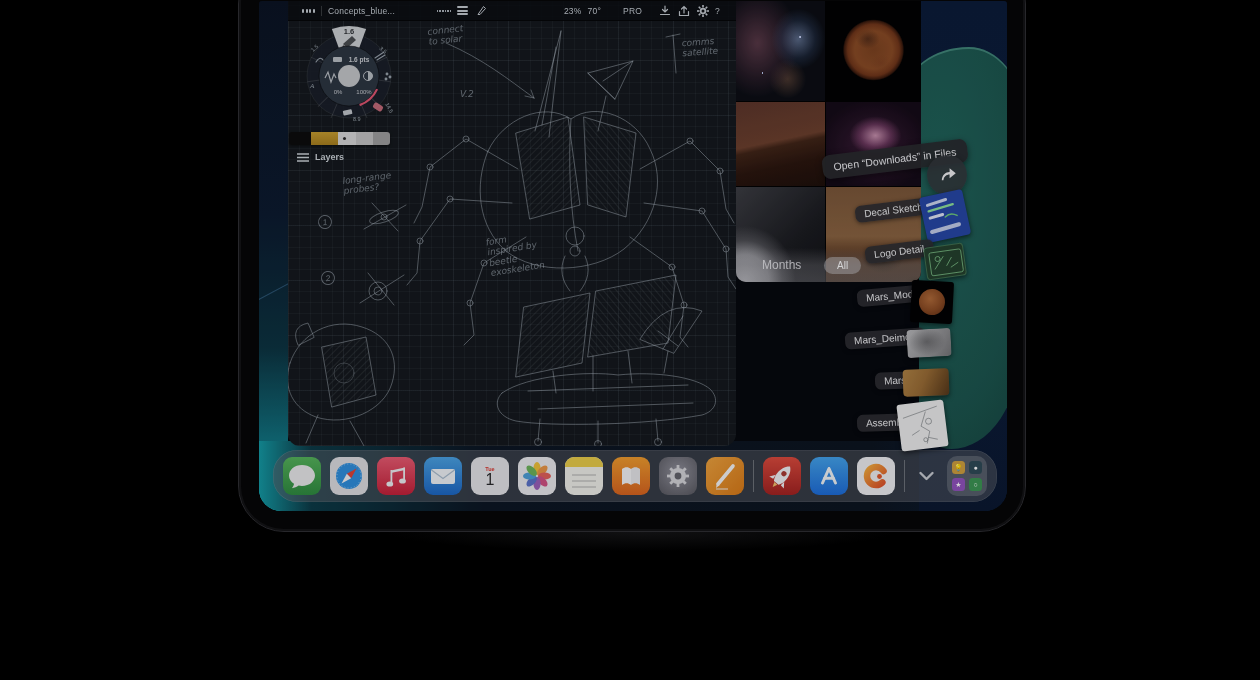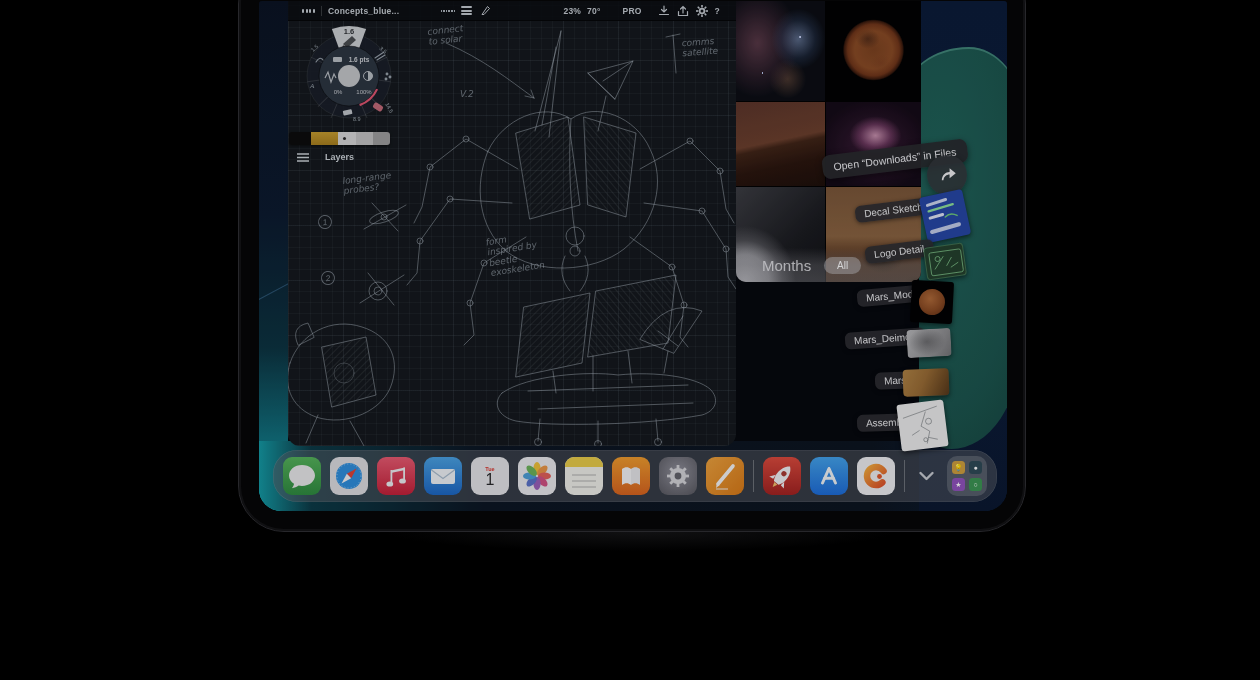--- a/index.html
+++ b/index.html
@@ -35,21 +35,21 @@
     background:#14181c; border-radius:0 0 12px 12px; overflow:hidden; z-index:10;
     background-image:
       repeating-linear-gradient(0deg, rgba(150,170,190,.055) 0 1px, transparent 1px 11px),
       repeating-linear-gradient(90deg, rgba(150,170,190,.055) 0 1px, transparent 1px 11px),
       repeating-linear-gradient(0deg, rgba(170,190,210,.05) 0 1px, transparent 1px 55px),
       repeating-linear-gradient(90deg, rgba(170,190,210,.05) 0 1px, transparent 1px 55px); }
   .cbar { position:absolute; left:0; top:0; width:100%; height:20px;
     background:rgba(10,13,17,.88); border-bottom:1px solid rgba(0,0,0,.6);
     display:flex; align-items:center; color:#c5cbd1; font-size:8.5px; z-index:5; }
   .cbar .sp { flex:1; }
-  .cbar .t { font-weight:bold; letter-spacing:.2px; }
+  .cbar .t { font-weight:normal; letter-spacing:.2px; }
   .cbar > * { margin:0 6px 0 0; }
   .cbar .i { width:13px; height:13px; display:flex; align-items:center; justify-content:center; }
   .cbar .vdiv { width:1px; height:10px; background:rgba(255,255,255,.18); }
   .grid4 { display:grid; grid-template-columns:4px 4px; grid-gap:1.5px; }
   .grid4 b { width:4px; height:4px; background:#c5cbd1; border-radius:1px; }
   .dots9 { display:grid; grid-template-columns:repeat(3,3px); grid-gap:1.5px; }
   .dots9 b { width:2px; height:2px; background:#aab1b8; border-radius:50%; }
   .bars3 b { display:block; width:11px; height:2px; background:#c5cbd1; margin:1.5px 0; border-radius:1px; }
 
   .sketch { position:absolute; left:0; top:0; z-index:1; }
@@ -59,21 +59,21 @@
     border-radius:50%; color:rgba(185,196,207,.6); font-size:8px; font-style:italic;
     display:flex; align-items:center; justify-content:center; z-index:2; }
 
   .wheel { position:absolute; left:13px; top:21px; z-index:6; }
   .cstrip { position:absolute; left:1px; top:131px; width:101px; height:13px; display:flex;
     border-radius:3px; overflow:hidden; z-index:6; box-shadow:0 1px 3px rgba(0,0,0,.5); }
   .cstrip .seg { height:100%; position:relative; }
   .cstrip .dot { position:absolute; left:5px; top:5px; width:3px; height:3px;
     background:#2a2a2a; border-radius:50%; }
   .layersrow { position:absolute; left:9px; top:151px; display:flex; align-items:center;
-    gap:16px; color:#ccd2d7; font-size:9px; font-weight:bold; z-index:6; }
+    gap:6px; color:#ccd2d7; font-size:9px; font-weight:bold; z-index:6; }
 
   
   .photos { position:absolute; left:477px; top:0; width:185px; height:281px;
     background:#000; border-radius:0 0 10px 10px; overflow:hidden; z-index:10; }
   .ptiles { display:grid; grid-template-columns:89px 95px; grid-template-rows:100px 84px 95px;
     grid-gap:1px; }
   .ptile { width:100%; height:100%; }
   .t-horsehead { background:
       radial-gradient(1.5px 1.5px at 72% 36%, #cdd7fa 50%, transparent 55%),
       radial-gradient(1.5px 1.5px at 30% 72%, #bcc8ee 50%, transparent 55%),
@@ -94,21 +94,21 @@
       #140a16; }
   .t-probe { background:
       radial-gradient(95% 95% at 10% 98%, rgba(205,205,210,.95) 0%, rgba(165,165,170,.9) 28%, rgba(95,95,100,.65) 44%, transparent 60%),
       linear-gradient(135deg, #3c3d42 0%, #1b1c20 60%, #0f1013 100%); }
   .t-rover { background:
       radial-gradient(30% 18% at 60% 78%, rgba(35,22,12,.7) 0%, transparent 70%),
       linear-gradient(180deg, #7a5638 0%, #8a6340 52%, #5e3c24 72%, #3f2715 100%); }
   .pfilter { position:absolute; left:0; right:0; bottom:0; height:34px;
     background:linear-gradient(180deg, rgba(90,90,95,0) 0%, rgba(135,135,140,.38) 50%, rgba(150,150,155,.42) 100%);
     display:flex; align-items:center; }
-  .pfilter .m { position:absolute; left:26px; color:rgba(238,238,242,.82); font-size:15px; }
+  .pfilter .m { position:absolute; left:26px; color:rgba(238,238,242,.82); font-size:12px; }
   .pfilter .all { position:absolute; left:88px; padding:3px 13px; border-radius:12px;
     background:rgba(200,200,205,.48); color:#fdfdfe; font-size:10px; }
 
   
   .dock { position:absolute; left:14px; top:449px; width:724px; height:52px;
     border-radius:24px; background:rgba(92,96,103,.52);
     box-shadow:inset 0 0 0 .5px rgba(255,255,255,.14);
     display:flex; align-items:center; padding:0 10px; gap:9px; z-index:20; }
   .dicon { width:38px; height:38px; flex:none; border-radius:9px; overflow:hidden; position:relative; }
   .ddiv { width:1px; height:32px; flex:none; background:rgba(255,255,255,.28); }

